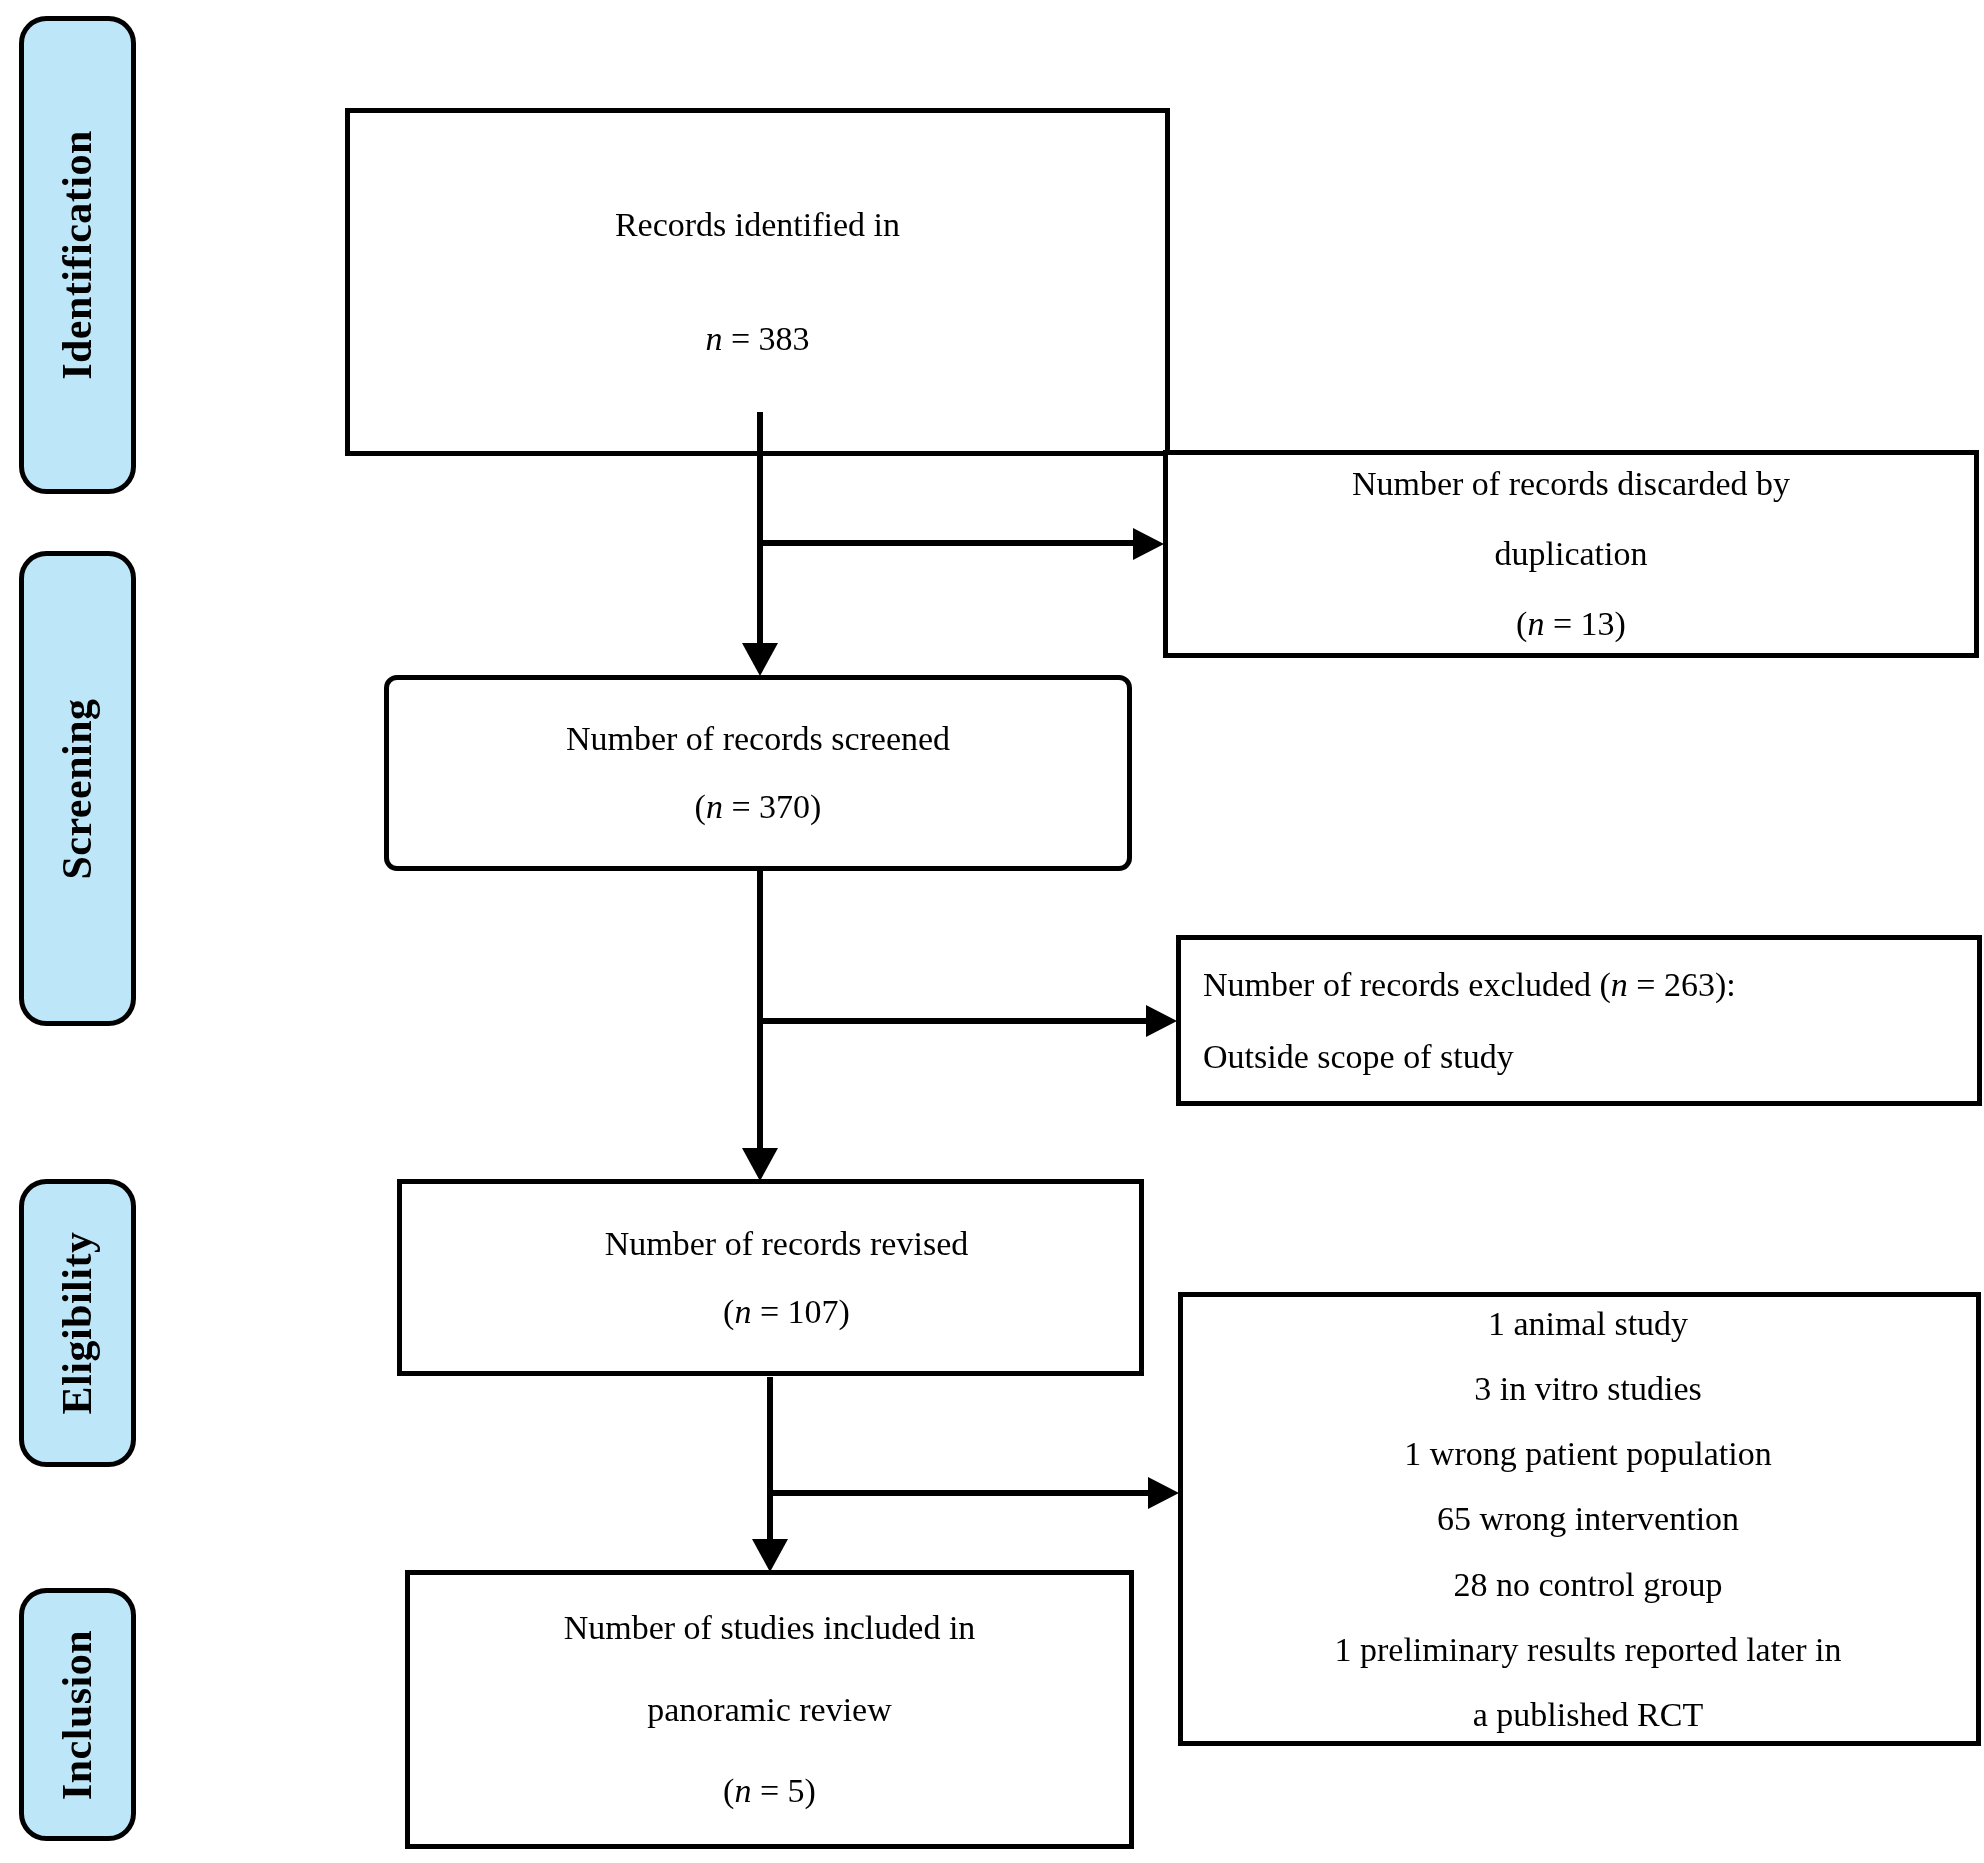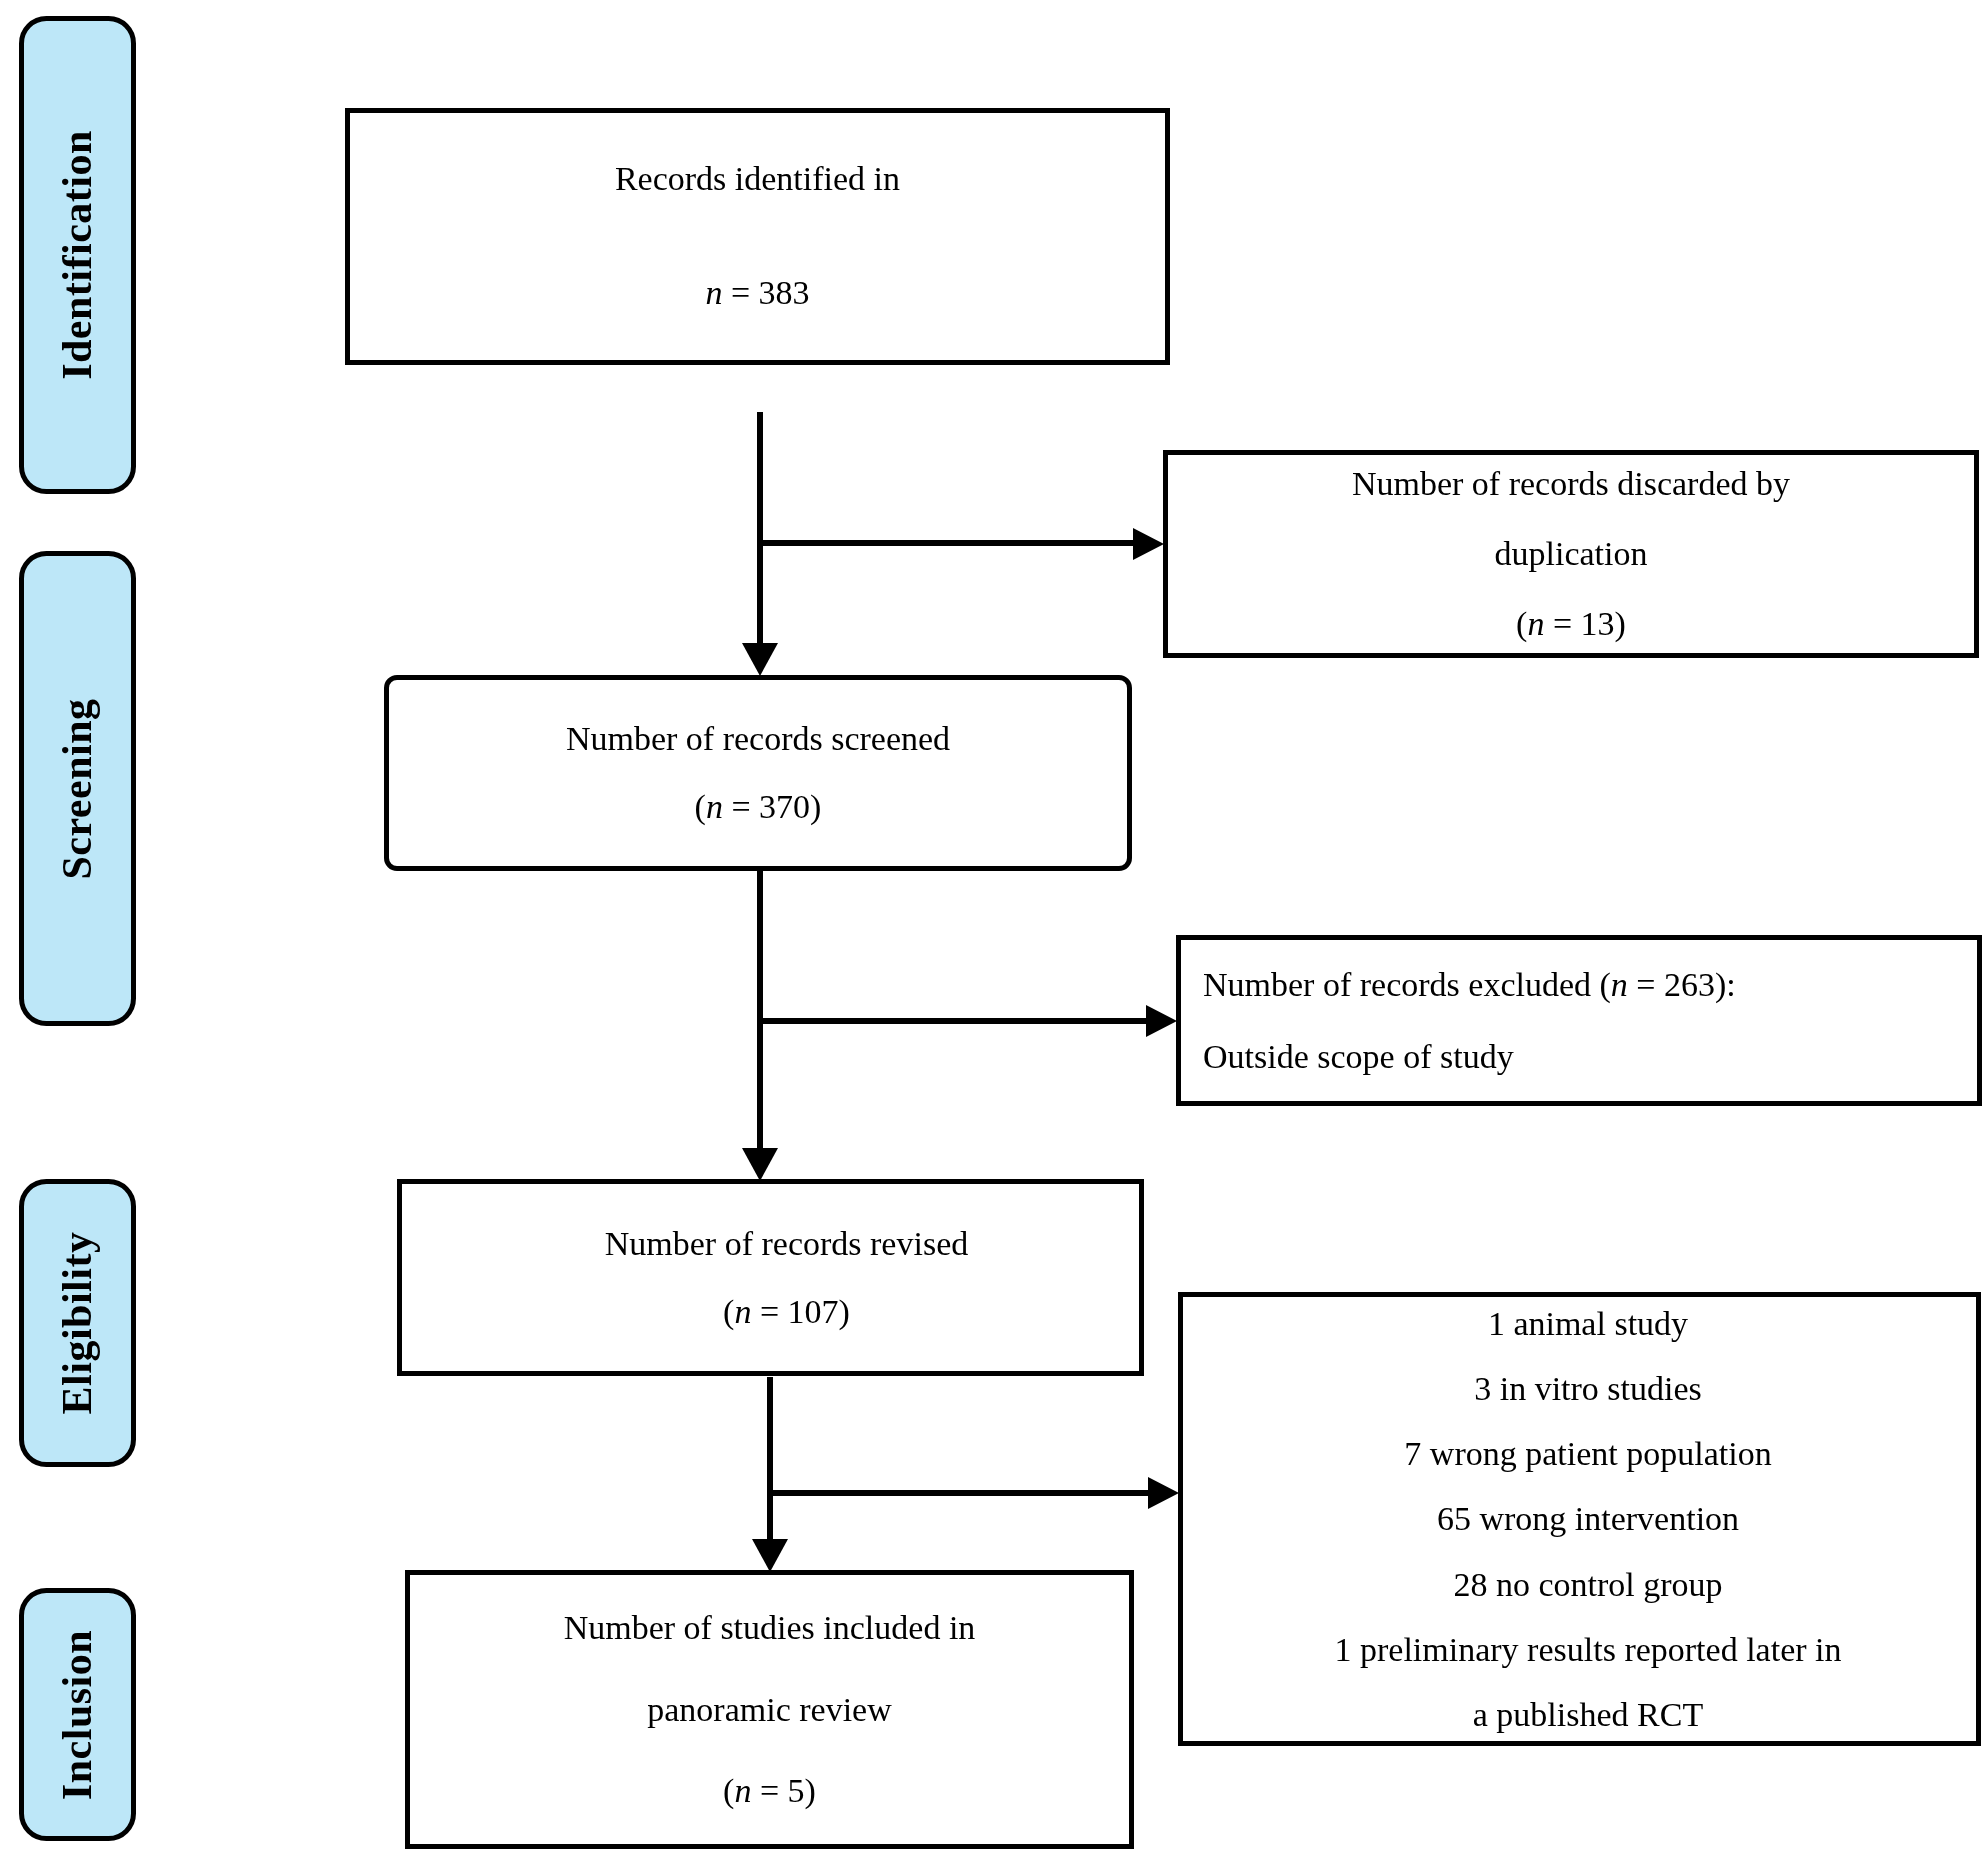--- a/index.html
+++ b/index.html
@@ -55,21 +55,21 @@
     text-align: center;
     font-size: 34px;
     line-height: 2.1;
   }
   .node.align-left {
     align-items: flex-start;
     text-align: left;
     padding-left: 22px;
     padding-right: 5px;
   }
-  #node-identified { left: 345px;  top: 108px;  width: 825px; height: 257px; line-height: 2.55; gap: 27px; }
+  #node-identified { left: 345px;  top: 108px;  width: 825px; height: 348px; line-height: 2.55; gap: 27px; }
   #node-discarded  { left: 1163px; top: 450px;  width: 816px; height: 208px; line-height: 2.05; }
   #node-screened   { left: 384px;  top: 675px; width: 748px; height: 196px; line-height: 2.0; border-radius: 13px;  }
   #node-excluded   { left: 1176px; top: 935px; width: 806px; height: 171px; line-height: 2.1;  }
   #node-revised    { left: 397px;  top: 1179px; width: 747px; height: 197px; line-height: 2.0; padding-left: 32px;  }
   #node-reasons    { left: 1178px; top: 1292px; width: 803px; height: 454px; line-height: 1.92; align-items: center; }
   #node-included   { left: 405px;  top: 1570px; width: 729px; height: 279px; line-height: 2.4;  }
 
   
   .vline { position: absolute; width: 6.3px;  background: #000000; }
   .hline { position: absolute; height: 6.3px; background: #000000; }
@@ -135,21 +135,21 @@
       <div class="line">Number of records excluded (<i>n</i> = 263):</div>
       <div class="line">Outside scope of study</div>
     </div>
   <div class="node" id="node-revised">
       <div class="line">Number of records revised</div>
       <div class="line">(<i>n</i> = 107)</div>
     </div>
   <div class="node align-left" id="node-reasons">
       <div class="line">1 animal study</div>
       <div class="line">3 in vitro studies</div>
-      <div class="line">7 wrong patient population</div>
+      <div class="line">1 wrong patient population</div>
       <div class="line">65 wrong intervention</div>
       <div class="line">28 no control group</div>
       <div class="line">1 preliminary results reported later in</div>
       <div class="line">a published RCT</div>
     </div>
   <div class="node" id="node-included">
       <div class="line">Number of studies included in</div>
       <div class="line">panoramic review</div>
       <div class="line">(<i>n</i> = 5)</div>
     </div>

